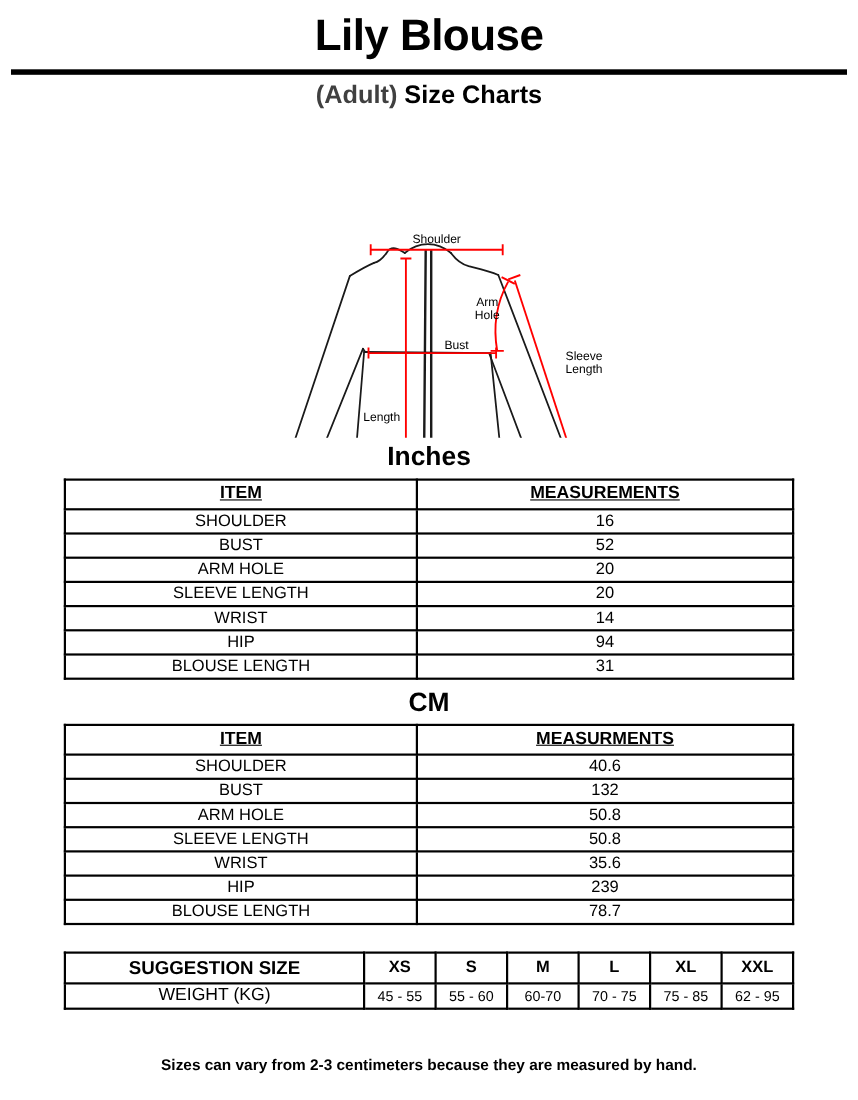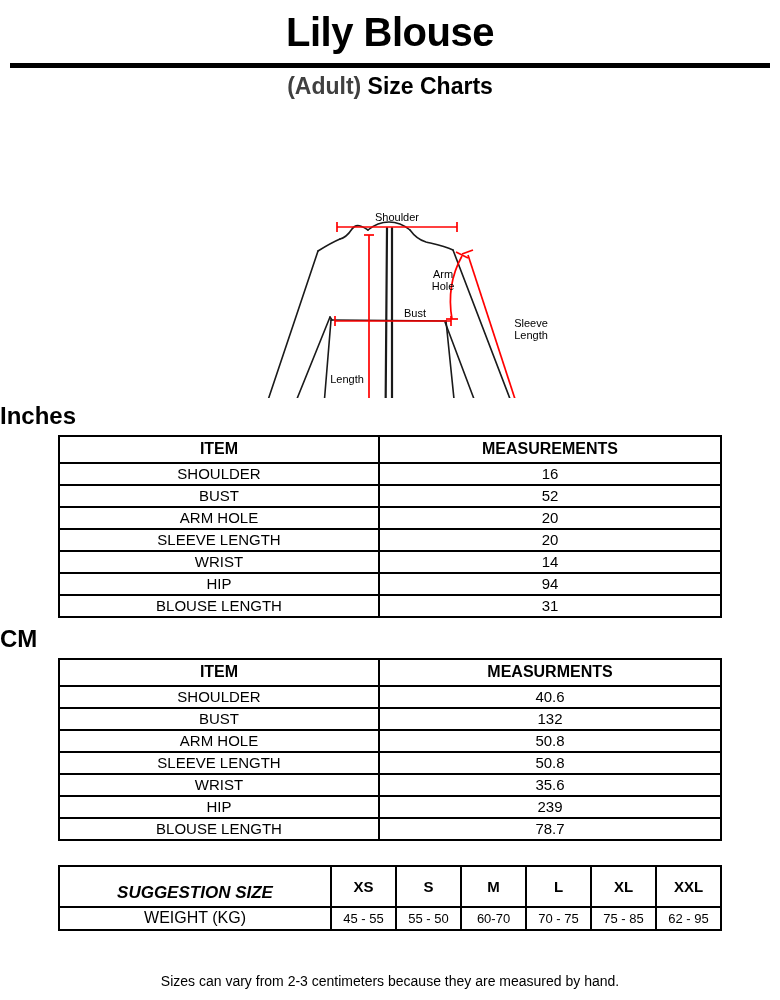--- a/index.html
+++ b/index.html
@@ -52,21 +52,21 @@
     display: block;
   }
   .dg-label {
     font-family: "Liberation Sans", sans-serif;
     font-size: 11px;
     fill: #000000;
   }
 
   
   .section-heading {
-    text-align: left;
+    text-align: center;
     font-size: 24px;
     font-weight: bold;
     line-height: 1;
     margin: 0;
   }
   #inches-heading { padding-top: 6px; }
   #cm-heading { padding-top: 9px; }
 
   
   .meas-table {
@@ -80,20 +80,21 @@
     text-align: center;
     font-size: 15px;
     line-height: 1;
     padding: 2px 0 3px 0;
     font-weight: normal;
   }
   .meas-table thead th {
     font-weight: bold;
     font-size: 16px;
     padding: 4px 0 5px 0;
+    text-decoration: underline;
   }
   .meas-table col.item-col { width: 320px; }
   .meas-table col.val-col  { width: 342px; }
 
   
   .sugg-table {
     border-collapse: collapse;
     width: 662px;
     margin: 0 auto;
     table-layout: fixed;
@@ -102,22 +103,21 @@
     border: 2px solid #000000;
     text-align: center;
     line-height: 1;
     font-size: 15px;
     font-weight: normal;
     padding: 2px 0 3px 0;
   }
   .sugg-table .sugg-head {
     font-weight: bold;
     font-size: 17px;
-    padding: 17px 0 5px 0;
-    font-style: italic;
+    padding: 4px 0 5px 0;
   }
   .sugg-table .size-head {
     font-weight: bold;
     font-size: 15px;
     padding: 4px 0 5px 0;
     margin-top: 11px;
   }
   .sugg-table .row-label {
     font-size: 16px;
   }
@@ -128,21 +128,21 @@
   .sugg-table col.size-col  { width: 65px; }
 
   .sugg-spacer { height: 24px; }
 
   
   .footer {
     margin: 0 auto;
     width: 700px;
     text-align: center;
     font-size: 14px;
-    font-weight: normal;
+    font-weight: bold;
     line-height: 1.45;
     padding-top: 40px;
   }
   .footer div { white-space: nowrap; }
 </style>
 </head>
 <body>
 
 <h1 class="page-title">Lily Blouse</h1>
 <div class="title-rule"></div>
@@ -347,21 +347,21 @@
       <th class="size-head">M</th>
       <th class="size-head">L</th>
       <th class="size-head">XL</th>
       <th class="size-head">XXL</th>
     </tr>
   </thead>
   <tbody>
     <tr>
       <td class="row-label">WEIGHT (KG)</td>
       <td class="size-cell">45 - 55</td>
-      <td class="size-cell">55 - 50</td>
+      <td class="size-cell">55 - 60</td>
       <td class="size-cell">60-70</td>
       <td class="size-cell">70 - 75</td>
       <td class="size-cell">75 - 85</td>
       <td class="size-cell">62 - 95</td>
     </tr>
   </tbody>
 </table>
 
 <div class="footer">
   <div>Sizes can vary from 2-3 centimeters because they are measured by hand.</div>

